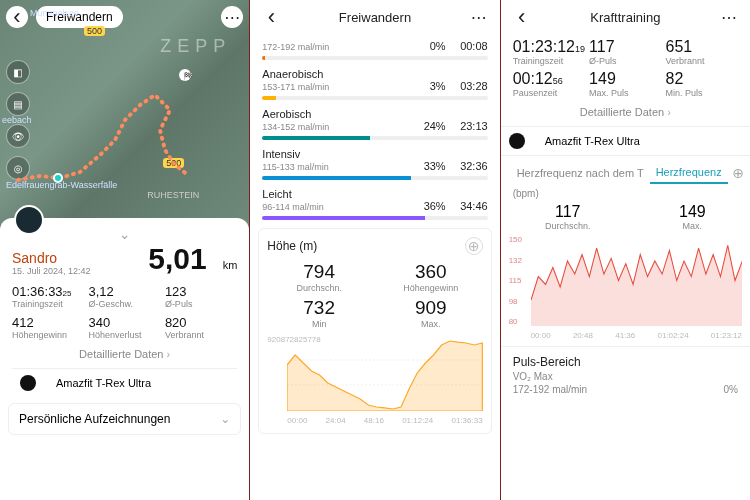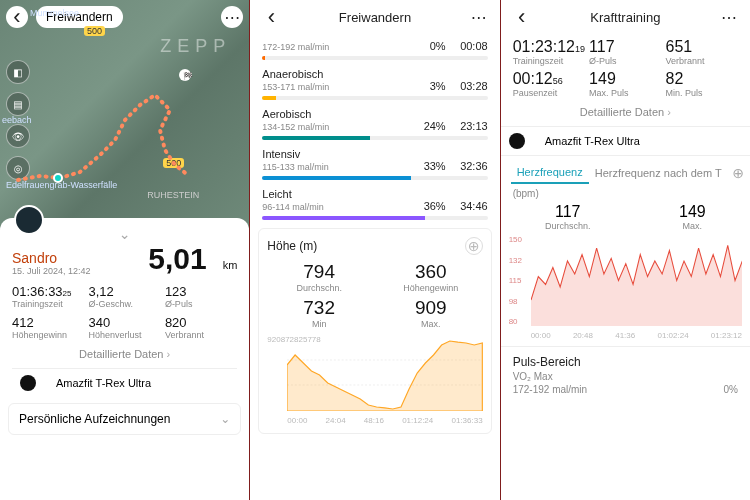--- a/index.html
+++ b/index.html
@@ -339,22 +339,22 @@
           <div class="l">Min. Puls</div>
         </div>
   </div>
   <div class="link">Detaillierte Daten</div>
   <div class="pill" style="border-top:1px solid #eee;border-bottom:1px solid #eee">
         <div class="watch"></div>
         <span>Amazfit T-Rex Ultra</span>
       </div>
 
   <div class="tabs">
+    <div class="tab">Herzfrequenz nach dem T</div>
     <div class="tab active">Herzfrequenz</div>
-    <div class="tab">Herzfrequenz nach dem T</div>
     <div class="search">⊕</div>
   </div>
   <div class="bpm">(bpm)</div>
   <div class="hrtwo">
     <div style="text-align:center">
           <div class="v" style="font-size:16px">117</div>
           <div class="l" style="font-size:9px;color:#888">Durchschn.</div>
         </div>
     <div style="text-align:center">
           <div class="v" style="font-size:16px">149</div>

